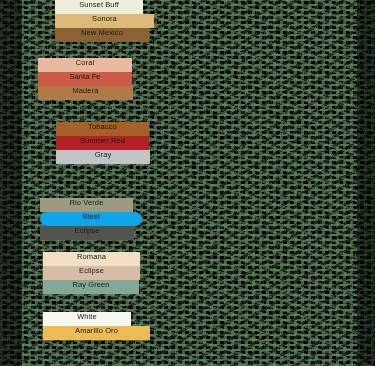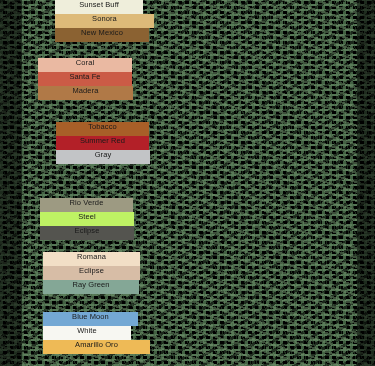--- a/index.html
+++ b/index.html
@@ -142,42 +142,39 @@
           <div class="swatch-label">Summer Red</div>
         </div>
         <div class="swatch" style="width: 94px; background: rgb(194, 196, 198);">
           <div class="swatch-label">Gray</div>
         </div>
       </div>
       <div class="row" style="left: 40px; top: 185px; width: 281px; height: 67px; margin-top: 13px;">
         <div class="swatch" style="width: 93px; background: rgb(157, 154, 130);">
           <div class="swatch-label">Rio Verde</div>
         </div>
-        <div class="swatch" style="width: 94px; background: #bef264;">
+        <div class="swatch" style="width: 102px; background: #0ea5e9; border-radius: 17px;">
           <div class="swatch-label">Steel</div>
         </div>
         <div class="swatch" style="width: 94px; background: rgb(84, 84, 79);">
           <div class="swatch-label">Eclipse</div>
         </div>
       </div>
       <div class="row" style="left: 43px; top: 252px; width: 252px; height: 60px;">
         <div class="swatch" style="width: 97px; background: rgb(242, 223, 198);">
           <div class="swatch-label">Romana</div>
         </div>
         <div class="swatch" style="width: 97px; background: rgb(215, 189, 166);">
           <div class="swatch-label">Eclipse</div>
         </div>
         <div class="swatch" style="width: 96px; background: rgb(132, 167, 150);">
           <div class="swatch-label">Ray Green</div>
         </div>
       </div>
       <div class="row" style="left: 43px; top: 312px; width: 290px; height: 54px;">
-        <div class="swatch" style="width: 95px; background: rgb(116, 168, 212);">
-          <div class="swatch-label">Blue Moon</div>
-        </div>
         <div class="swatch" style="width: 88px; background: rgb(247, 247, 242);">
           <div class="swatch-label">White</div>
         </div>
         <div class="swatch" style="width: 107px; background: rgb(238, 186, 86);">
           <div class="swatch-label">Amarillo Oro</div>
         </div>
       </div>
     </div>
 
 </div>

